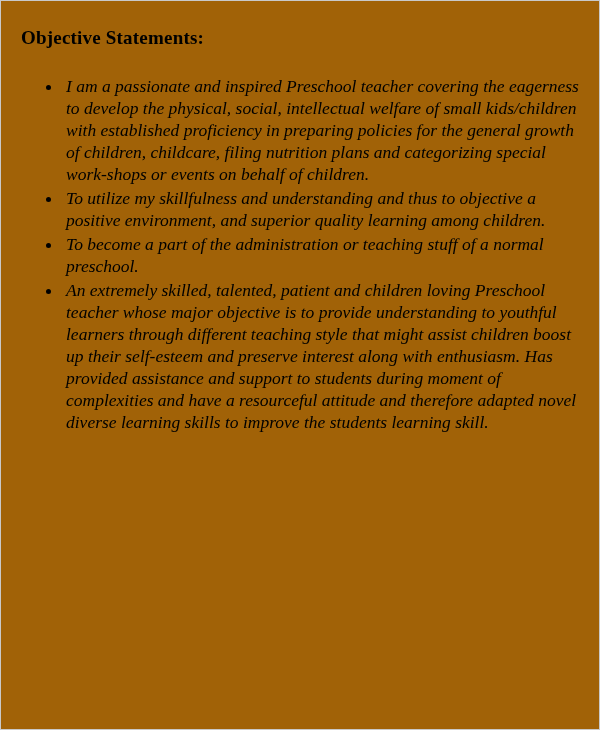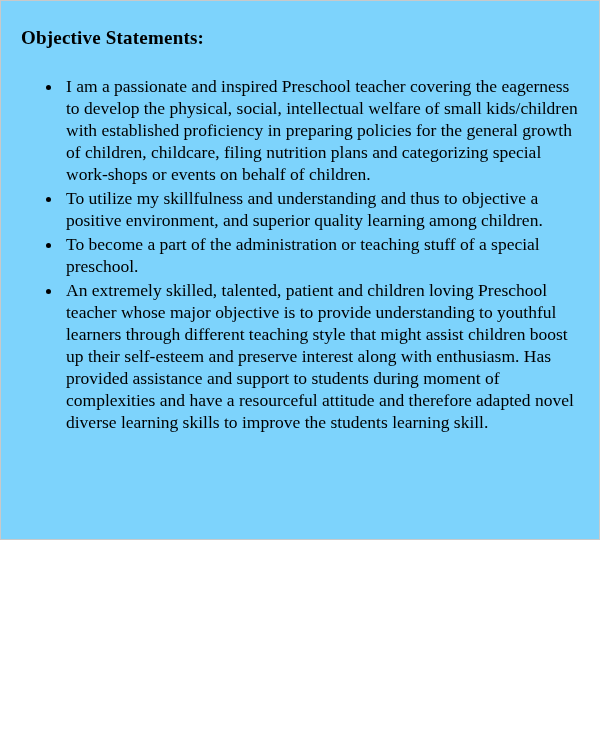--- a/index.html
+++ b/index.html
@@ -9,50 +9,51 @@
     }
     body {
       width: 600px;
       height: 730px;
       font-family: "Liberation Serif", "DejaVu Serif", serif;
       color: #000000;
     }
     .page {
       box-sizing: border-box;
       width: 600px;
-      height: 540px;
-      background: #7dd3fc;
+      height: 730px;
+      background: #a16207;
       border: 1px solid #c9c9c9;
       padding: 26px 16px 20px 20px;
       overflow: hidden;
     }
     .heading {
       font-size: 19px;
       font-weight: bold;
       margin: 0 0 26px 0;
       letter-spacing: 0.2px;
     }
     .objective-list {
       margin: 0;
       padding: 0 4px 0 42px;
       list-style: disc outside;
+      font-style: italic;
     }
     .objective-list li {
       font-size: 17.5px;
       line-height: 22px;
       margin: 0 0 2px 0;
       padding-left: 3px;
       text-align: left;
     }
   </style>
 </head>
 <body>
 
 <div class="page">
   <h1 class="heading">Objective Statements:</h1>
 
   <ul class="objective-list">
     <li>I am a passionate and inspired Preschool teacher covering the eagerness to develop the physical, social, intellectual welfare of small kids/children with established proficiency in preparing policies for the general growth of children, childcare, filing nutrition plans and categorizing special work-shops or events on behalf of children.</li>
     <li>To utilize my skillfulness and understanding and thus to objective a positive environment, and superior quality learning among children.</li>
-    <li>To become a part of the administration or teaching stuff of a special preschool.</li>
+    <li>To become a part of the administration or teaching stuff of a normal preschool.</li>
     <li>An extremely skilled, talented, patient and children loving Preschool teacher whose major objective is to provide understanding to youthful learners through different teaching style that might assist children boost up their self-esteem and preserve interest along with enthusiasm. Has provided assistance and support to students during moment of complexities and have a resourceful attitude and therefore adapted novel diverse learning skills to improve the students learning skill.</li>
   </ul>
 </div>
 
 </body></html>

